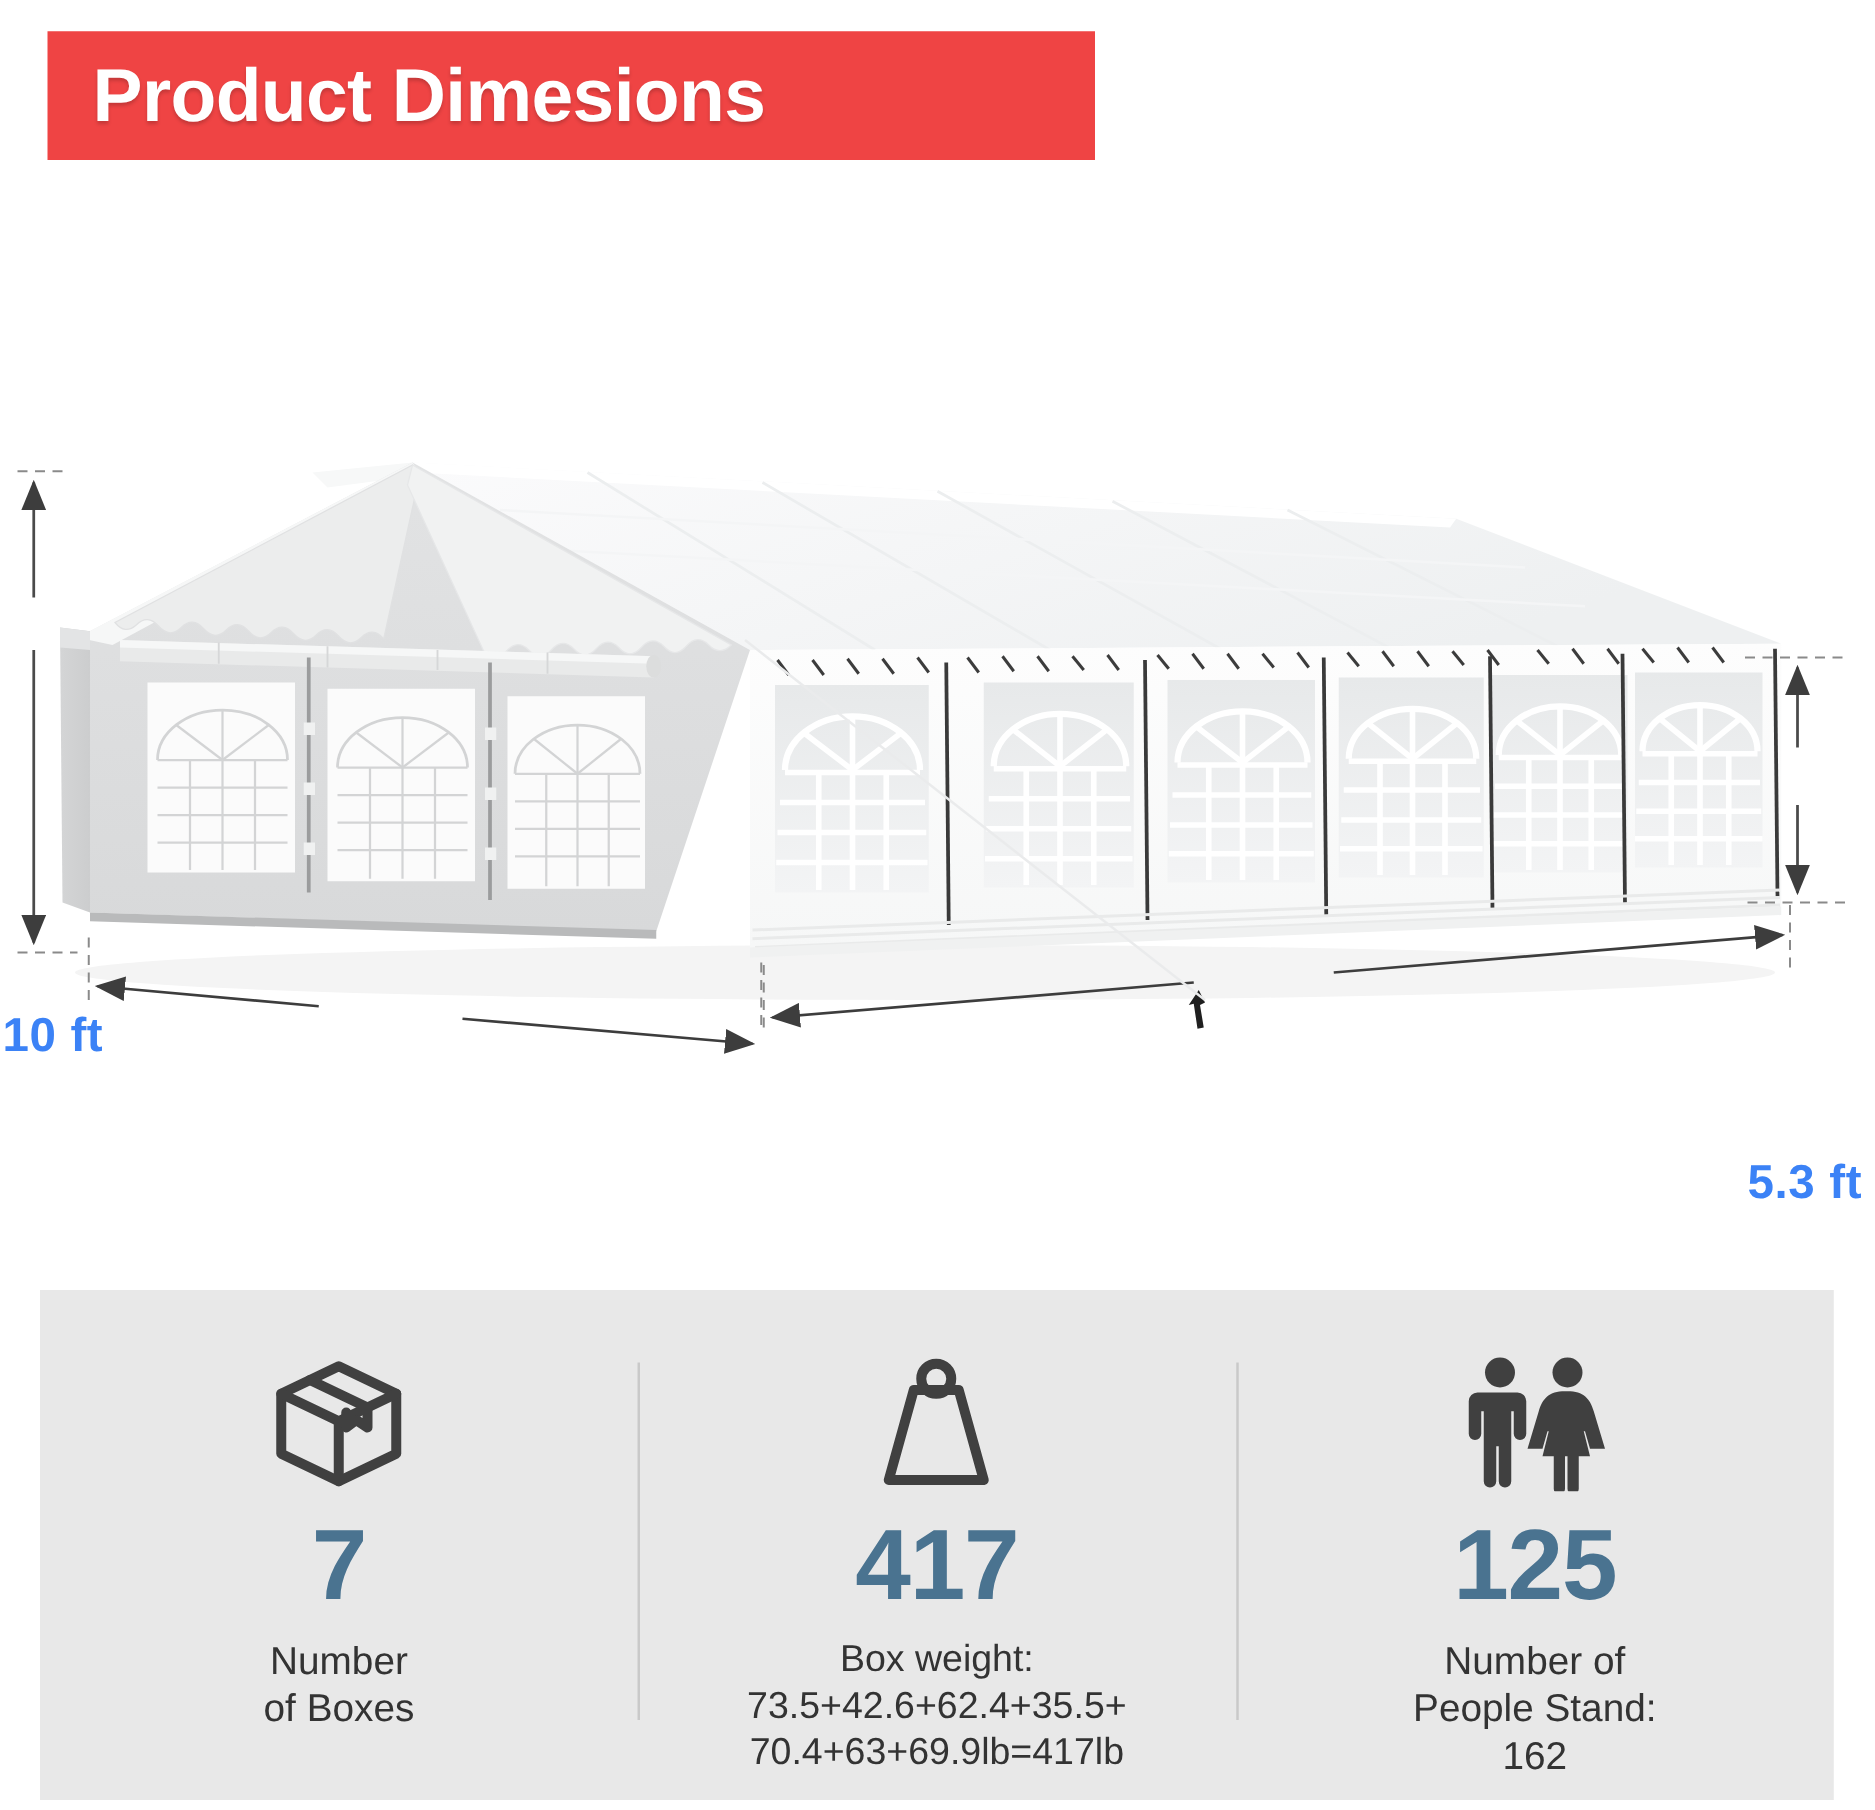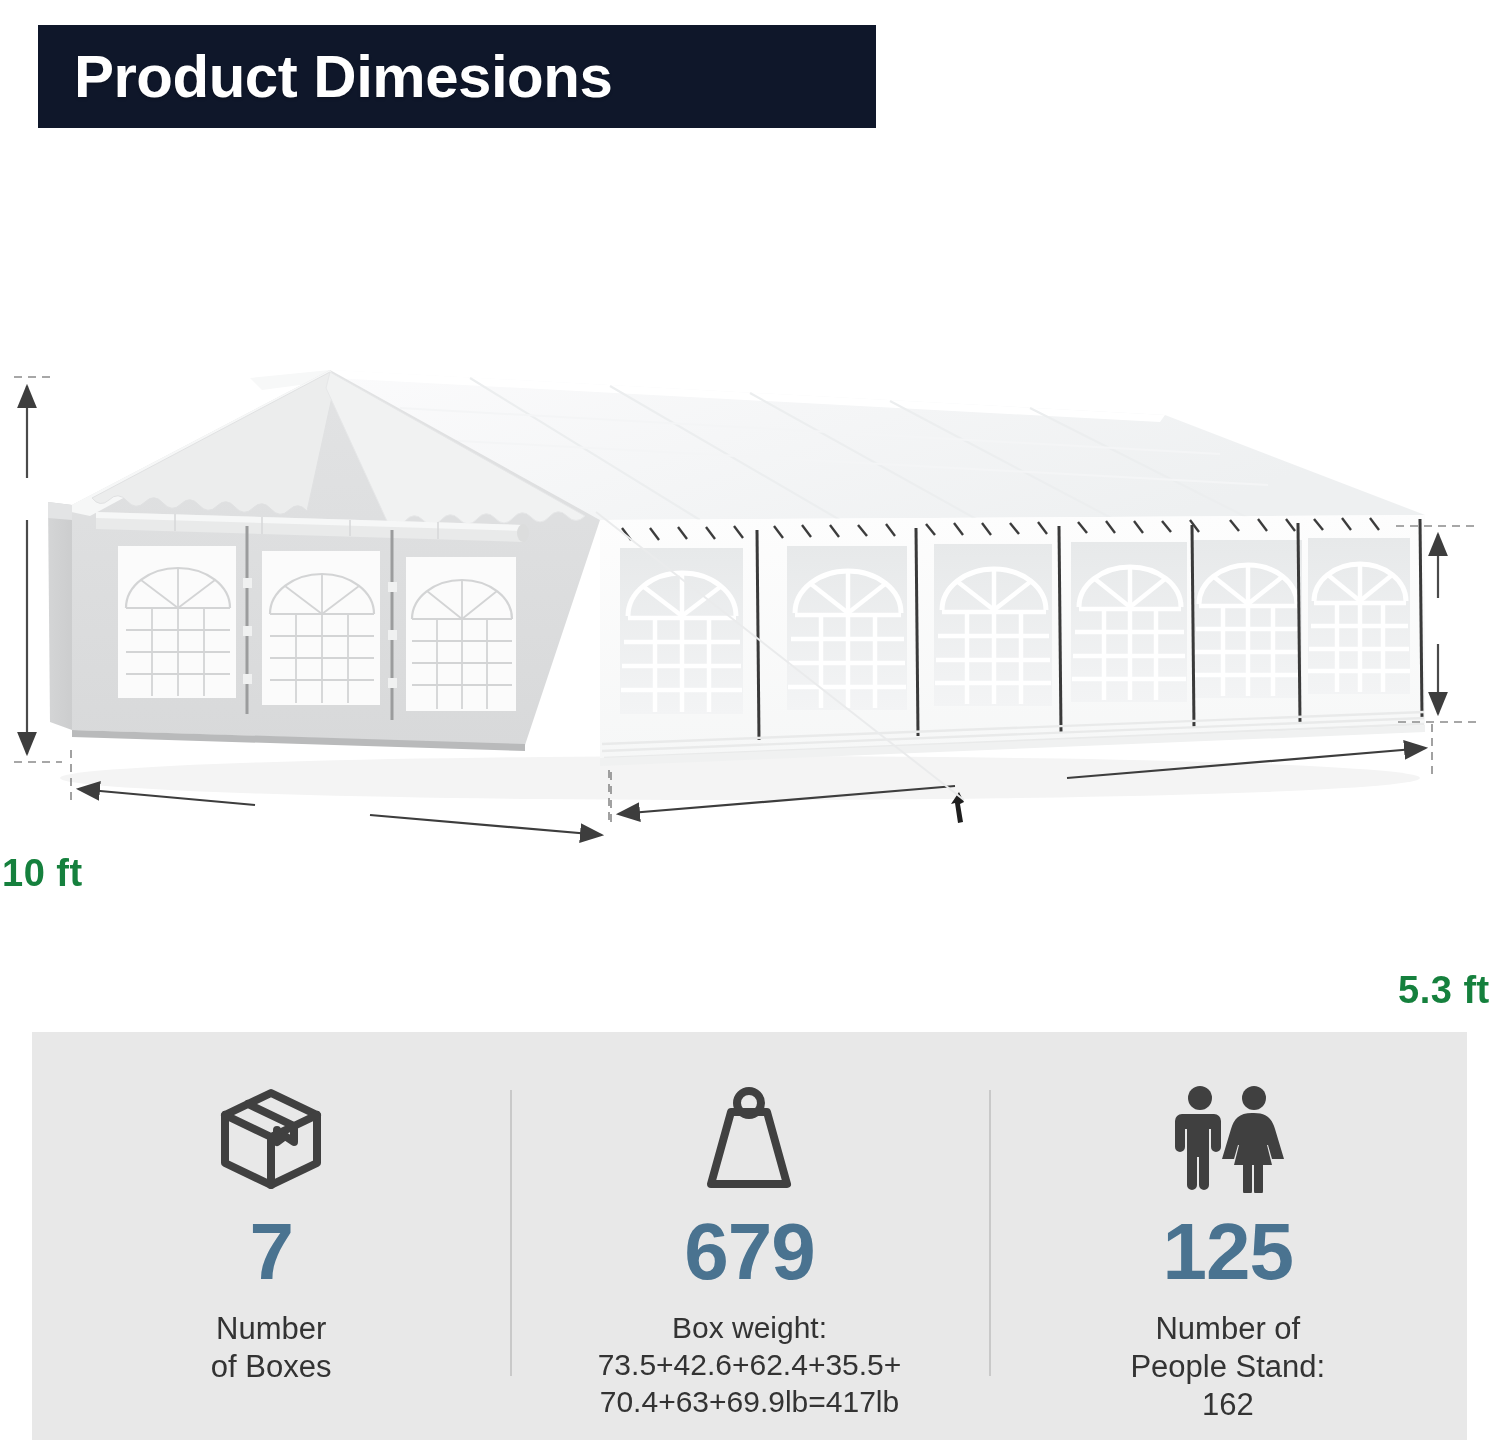--- a/index.html
+++ b/index.html
@@ -6,37 +6,36 @@
   body{
     width:1500px;height:1448px;background:#ffffff;
     font-family:"Liberation Sans","DejaVu Sans",sans-serif;
     overflow:hidden;position:relative;
   }
   #root{position:absolute;inset:0;}
 
   
   .banner{
     position:absolute;left:38px;top:25px;width:838px;height:103px;
-    background:#0f172a;display:flex;align-items:center;
+    background:#ef4444;display:flex;align-items:center;
   }
   .banner-title{
     color:#ffffff;font-size:60px;font-weight:bold;letter-spacing:-0.5px;
     margin-left:36px;line-height:1;white-space:nowrap;
     text-shadow:0 2px 3px rgba(0,0,0,.18);
   }
 
   
   .stage{position:absolute;left:0;top:330px;width:1500px;height:560px;}
   .stage svg{display:block;}
 
   .dimlabel{
-    position:absolute;color:#15803d;font-weight:bold;
+    position:absolute;color:#3b82f6;font-weight:bold;
     font-size:37px;letter-spacing:.5px;white-space:nowrap;
     text-shadow:0 1px 1px rgba(255,255,255,.9);
-    margin-top:44px;
   }
   #lbl-10ft{left:2px;top:478px;font-size:38px;}
   #lbl-65ft{left:1398px;top:595px;font-size:38px;}
   #lbl-20ft{left:262px;top:787px;font-size:36px;}
   #lbl-40ft{left:962px;top:766px;font-size:36px;}
 
   
   .info-panel{
     position:absolute;left:32px;top:1032px;width:1435px;height:408px;
     background:#e8e8e8;display:flex;align-items:stretch;
@@ -439,21 +438,21 @@
 
     <div class="info-cell">
       <div class="icon-wrap">
         <svg width="108" height="110" viewBox="0 0 108 110">
           <g fill="none" stroke="#404040" stroke-width="8" stroke-linejoin="round" stroke-linecap="round">
             <circle cx="54" cy="19" r="12"></circle>
             <path d="M36 28 L72 28 L92 100 L16 100 Z"></path>
           </g>
         </svg>
       </div>
-      <div class="big-num">679</div>
+      <div class="big-num">417</div>
       <div class="cap cap-mid">Box weight:
 73.5+42.6+62.4+35.5+
 70.4+63+69.9lb=417lb</div>
     </div>
 
     <div class="info-cell">
       <div class="icon-wrap">
         <svg width="124" height="108" viewBox="0 0 124 108">
           <g fill="#404040">
             <circle cx="34" cy="13" r="12"></circle>

